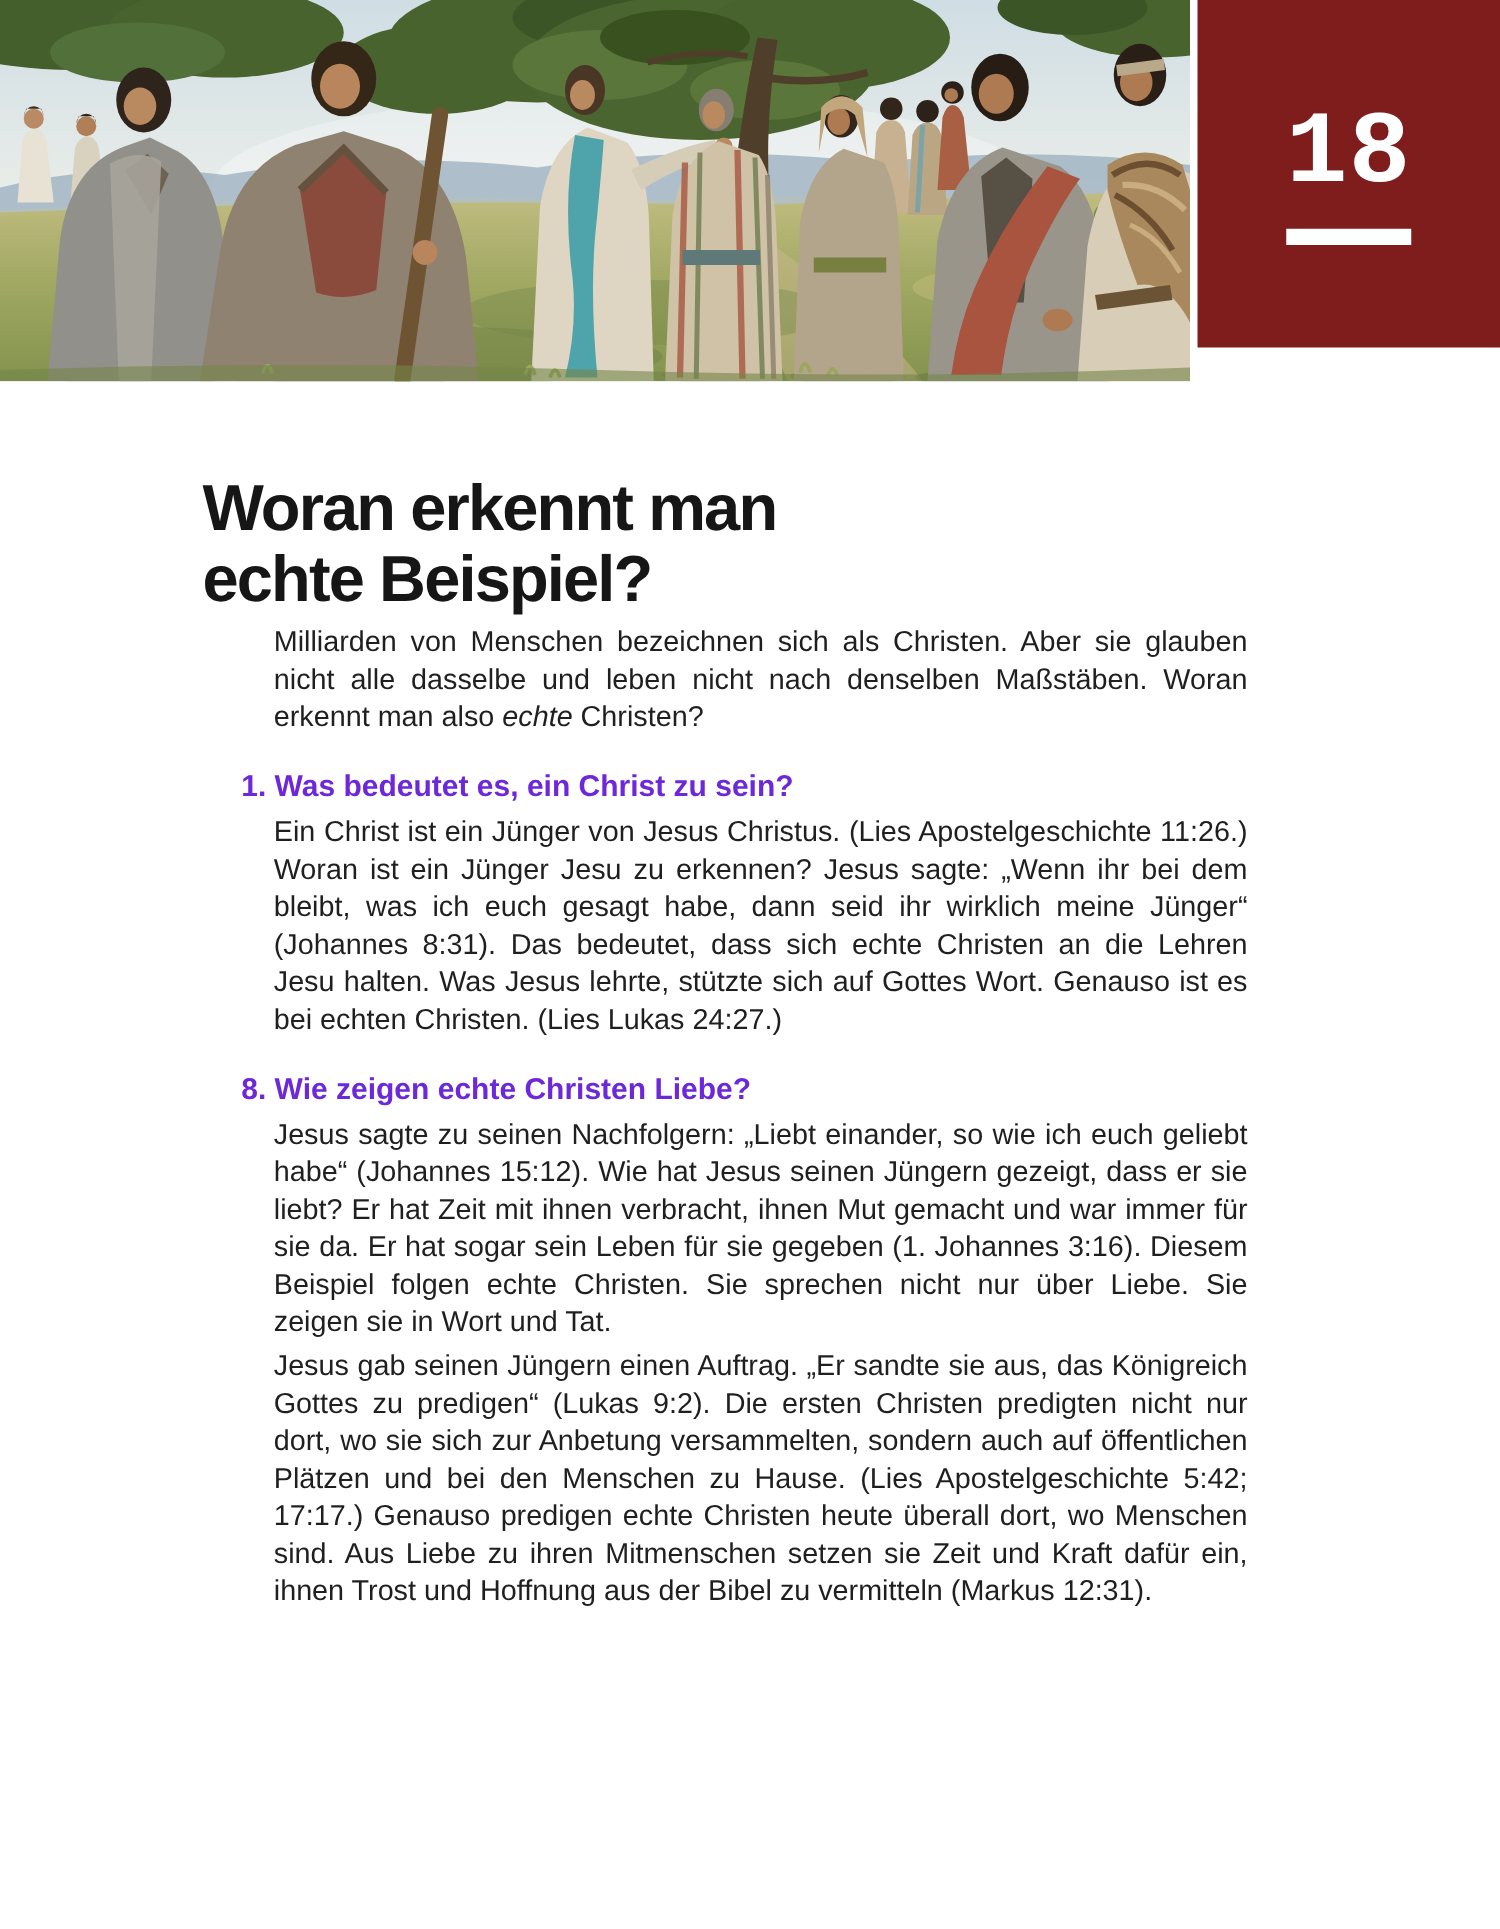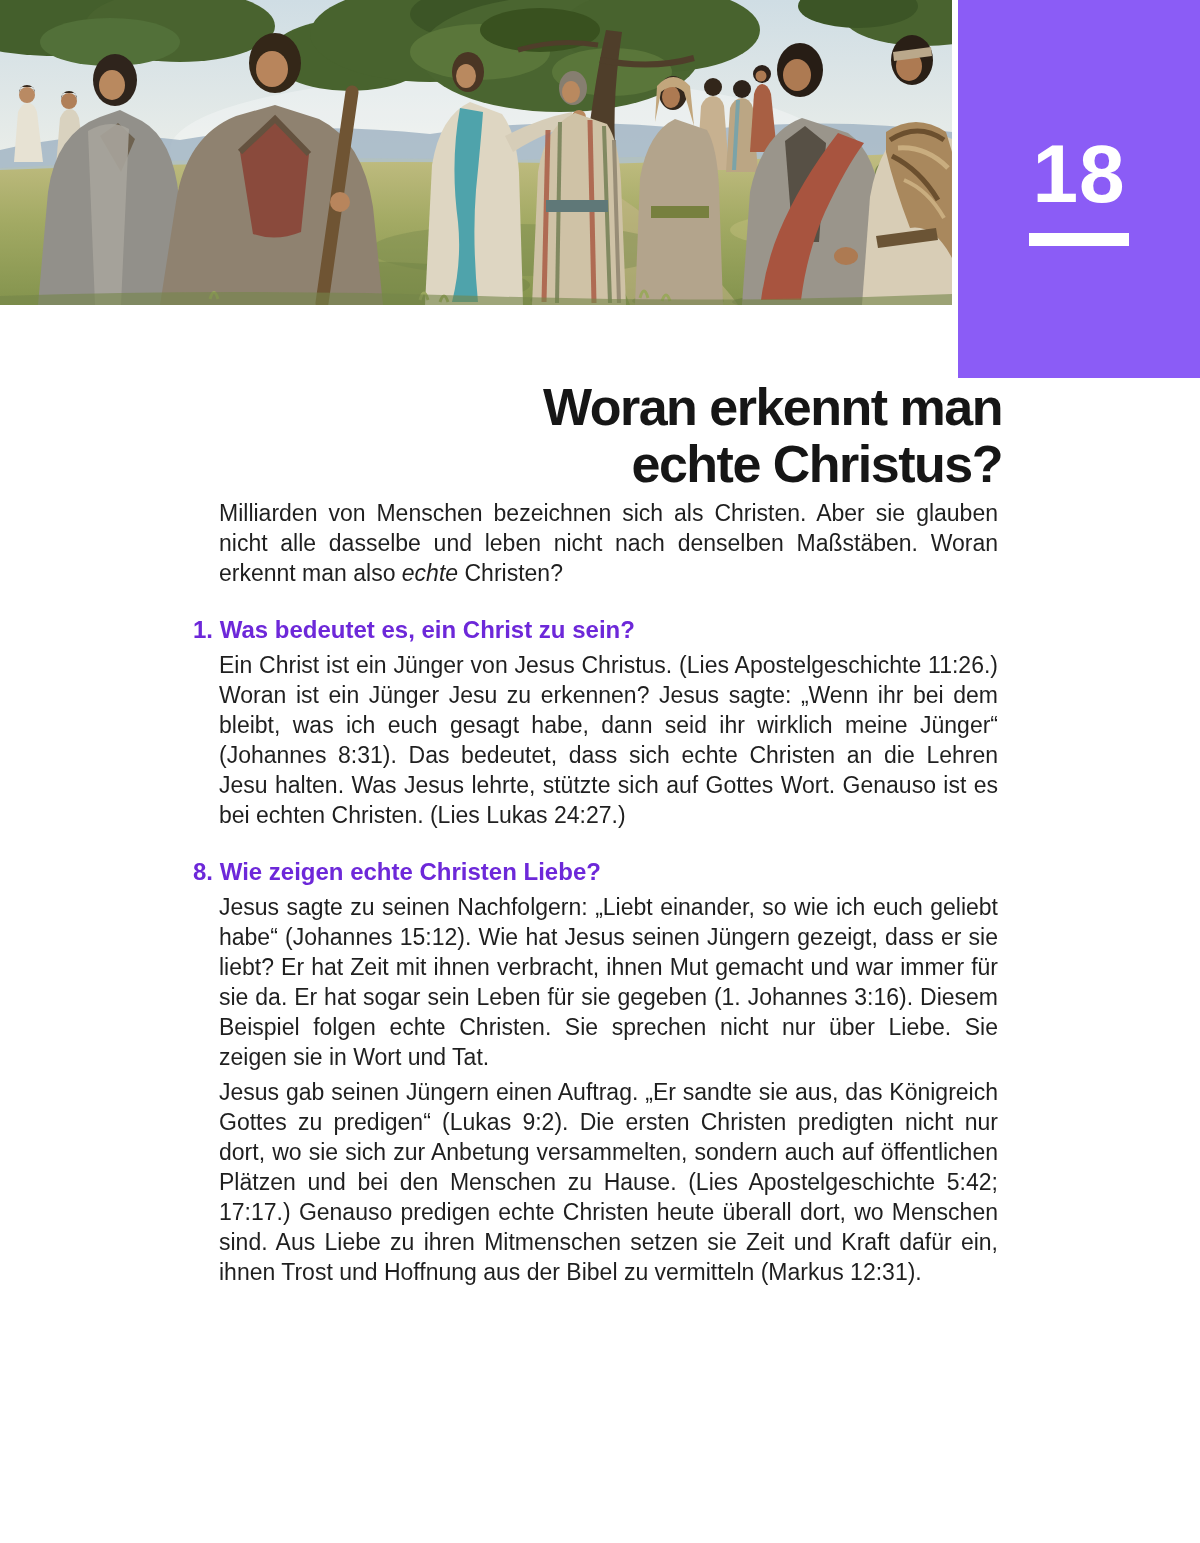--- a/index.html
+++ b/index.html
@@ -4,31 +4,31 @@
 <style>
   html,body{margin:0;padding:0;background:#ffffff;}
   .page{
     position:relative;width:1200px;height:1543px;background:#ffffff;
     font-family:"Liberation Sans",sans-serif;overflow:hidden;color:#1f1f1f;
   }
   
   .hero{position:absolute;left:0;top:0;width:952px;height:305px;overflow:hidden;}
   .hero svg{display:block;width:952px;height:305px;}
   .chapter-block{
-    position:absolute;left:958px;top:0;width:242px;height:378px;background:#8b5cf6;
-    display:flex;flex-direction:column;align-items:center;justify-content:center;
+    position:absolute;left:958px;top:0;width:242px;height:278px;background:#7f1d1d;
+    display:flex;flex-direction:column;align-items:center;justify-content:center;font-family:Liberation Mono, monospace;
   }
   .chapter-number{
     color:#ffffff;font-size:82px;font-weight:700;line-height:1;letter-spacing:1px;
   }
   .chapter-rule{width:100px;height:13px;background:#ffffff;margin-top:18px;}
   
   .page-title{
     position:absolute;left:162px;top:344px;width:840px;
-    font-size:52px;line-height:57px;font-weight:700;color:#161616;letter-spacing:-1.5px;text-align:right;
+    font-size:52px;line-height:57px;font-weight:700;color:#161616;letter-spacing:-1.5px;
   }
   .content{position:absolute;left:0;top:488px;width:1200px;padding-left:31px;}
   .intro{
     margin:10px 0 0 188px;width:779px;font-size:23px;line-height:30px;
     text-align:justify;color:#1f1f1f;hyphens:auto;
   }
   .section-heading{
     margin:27px 8px 0 162px;font-size:24px;line-height:30px;font-weight:700;color:#6d28d9;
   }
   .section-par{
@@ -200,21 +200,21 @@
         <path d="M0,296 Q240,288 480,296 Q720,304 952,294 L952,305 L0,305 Z" fill="#74854a" opacity="0.6"></path>
       </g>
     </svg>
   </div>
 
   <div class="chapter-block">
     <div class="chapter-number">18</div>
     <div class="chapter-rule"></div>
   </div>
 
-  <h1 class="page-title"><span>Woran erkennt man</span><br><span>echte Christus?</span></h1>
+  <h1 class="page-title"><span>Woran erkennt man</span><br><span>echte Beispiel?</span></h1>
 
   <div class="content">
     <p class="intro"><span>Milliarden von Menschen bezeichnen sich als Christen. Aber sie glauben nicht alle dasselbe und leben nicht nach denselben Maßstäben. Woran erkennt man also </span><i>echte</i><span> Christen?</span></p>
 
     <h2 class="section-heading">1. Was bedeutet es, ein Christ zu sein?</h2>
     <p class="section-par"><span>Ein Christ ist ein Jünger von Jesus Christus. (Lies Apostelgeschichte 11:26.) Woran ist ein Jünger Jesu zu erkennen? Jesus sagte: </span><b>„Wenn ihr bei dem bleibt, was ich euch gesagt habe, dann seid ihr wirklich meine Jünger“</b><span> (Johannes 8:31). Das bedeutet, dass sich echte Christen an die Lehren Jesu halten. Was Jesus lehrte, stützte sich auf Gottes Wort. Genauso ist es bei echten Christen. (Lies Lukas 24:27.)</span></p>
 
     <h2 class="section-heading">8. Wie zeigen echte Christen Liebe?</h2>
     <p class="section-par"><span>Jesus sagte zu seinen Nachfolgern: </span><b>„Liebt einander, so wie ich euch geliebt habe“</b><span> (Johannes 15:12). Wie hat Jesus seinen Jüngern gezeigt, dass er sie liebt? Er hat Zeit mit ihnen verbracht, ihnen Mut gemacht und war immer für sie da. Er hat sogar sein Leben für sie gegeben (1. Johannes 3:16). Diesem Beispiel folgen echte Christen. Sie sprechen nicht nur über Liebe. Sie zeigen sie in Wort und Tat.</span></p>
 

